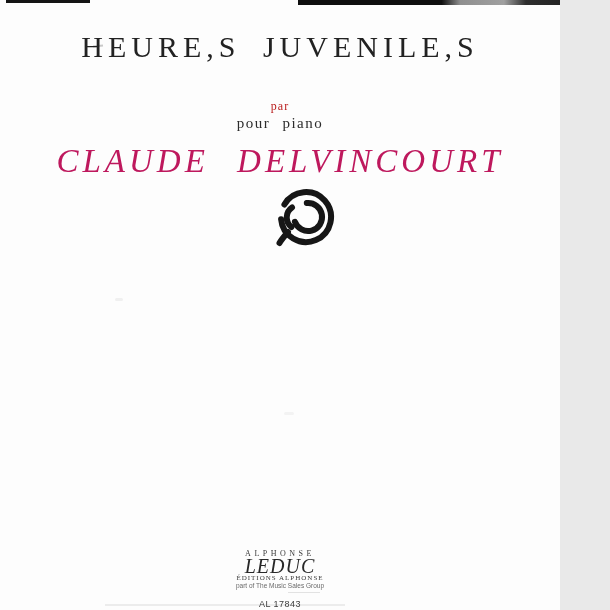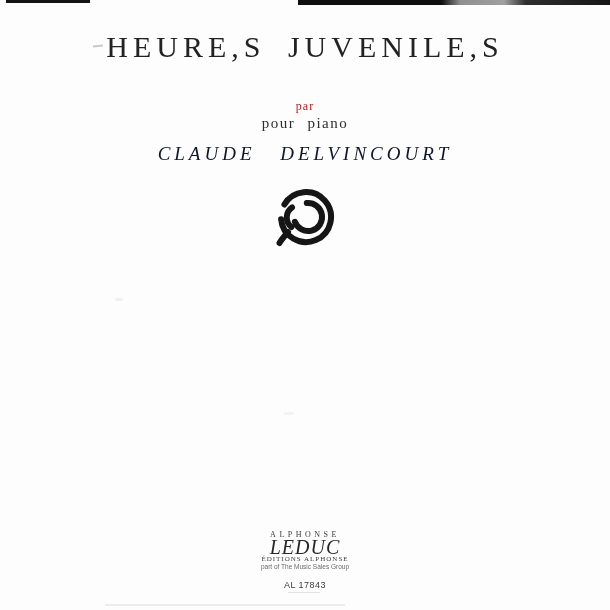--- a/index.html
+++ b/index.html
@@ -1,45 +1,45 @@
 <!DOCTYPE html>
 <html><head>
 <meta charset="utf-8">
 <style>
   html,body{margin:0;padding:0;background:#e9e9e9;}
   #stage{
-    position:relative;width:610px;height:610px;overflow:hidden;
+    position:relative;width:560px;height:610px;overflow:hidden;
     background:#fdfdfd;
     font-family:"Liberation Serif", serif;
     color:#1f1f1f;
   }
   .centered{position:absolute;left:0;right:0;text-align:center;white-space:nowrap;}
 
   
   .topbar-left{position:absolute;left:6px;top:0;width:84px;height:3px;background:#141414;}
   .topbar-right{position:absolute;left:298px;top:0;width:312px;height:5px;
     background:linear-gradient(to right,#0f0f0f 0%,#0f0f0f 46%,#8f8f8f 52%,#a0a0a0 66%,#2e2e2e 73%,#161616 100%);}
   .scratch{position:absolute;left:93px;top:45px;width:10px;height:2px;background:#c9c9c9;transform:rotate(-6deg);}
   .speck-1{position:absolute;left:115px;top:298px;width:8px;height:3px;background:#f0f0f0;border-radius:2px;}
   .speck-2{position:absolute;left:284px;top:412px;width:10px;height:3px;background:#f3f3f3;border-radius:2px;}
   .bottom-smudge{position:absolute;left:105px;top:604px;width:240px;height:2px;background:#ececec;}
   .bottom-line{position:absolute;left:288px;top:592px;width:32px;height:1px;background:#e2e2e2;}
 
   
   .title{top:30px;font-size:30px;letter-spacing:5px;word-spacing:10px;color:#222;}
   .subtitle{top:78px;font-size:15px;letter-spacing:1.5px;word-spacing:7px;color:#2c2c2c;margin-top:37px;}
   .preposition{top:99px;font-size:12px;letter-spacing:1px;color:#b91c1c;}
-  .composer{top:143px;font-size:19px;font-style:italic;letter-spacing:4px;word-spacing:16px;color:#0f172a;}
+  .composer{top:143px;font-size:33px;font-style:italic;letter-spacing:4px;word-spacing:16px;color:#be185d;}
 
   .logo-wrap{position:absolute;left:272px;top:186px;width:66px;height:62px;}
 
   
   .imprint{position:absolute;left:0;right:0;top:531px;text-align:center;}
   .imprint div{white-space:nowrap;}
-  .imprint-top{font-size:8px;letter-spacing:3.5px;color:#3a3a3a;line-height:7px;}
+  .imprint-top{font-size:8px;letter-spacing:3.5px;color:#3a3a3a;line-height:7px;margin-top:19px;}
   .imprint-name{font-size:20px;letter-spacing:1px;color:#282828;line-height:18px;font-style:italic;}
   .imprint-sub{font-size:7px;letter-spacing:1px;color:#3d3d3d;line-height:7px;}
   .imprint-group{font-size:6.5px;color:#6a6a6a;line-height:7px;
     font-family:"Liberation Sans", sans-serif;}
   .imprint-number{font-size:9px;color:#3c3c3c;margin-top:11px;line-height:9px;
     font-family:"Liberation Sans", sans-serif;letter-spacing:0.5px;}
 </style>
 </head>
 <body>
 

